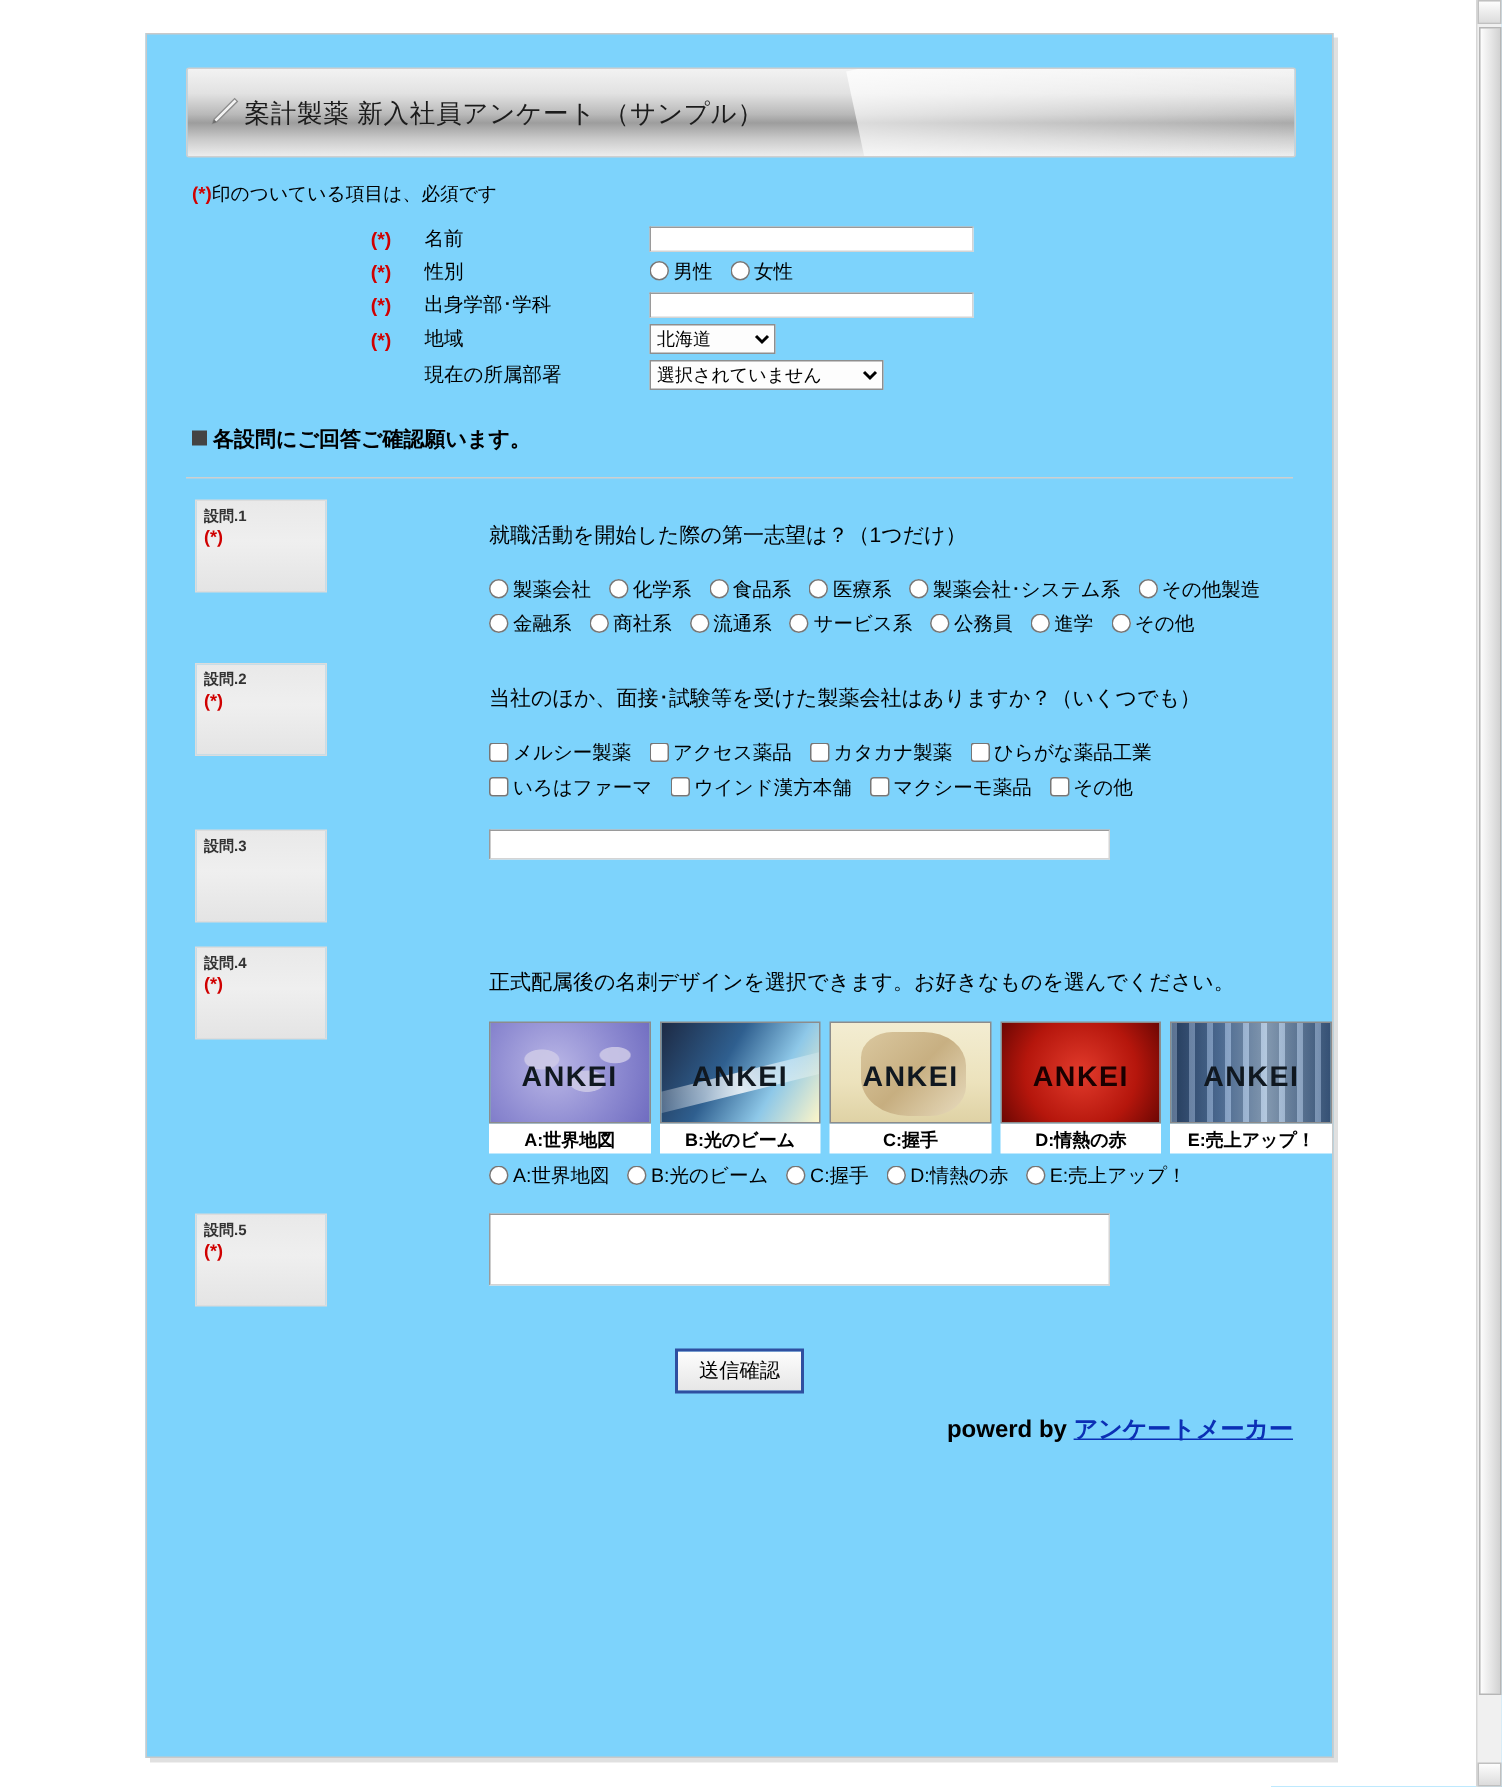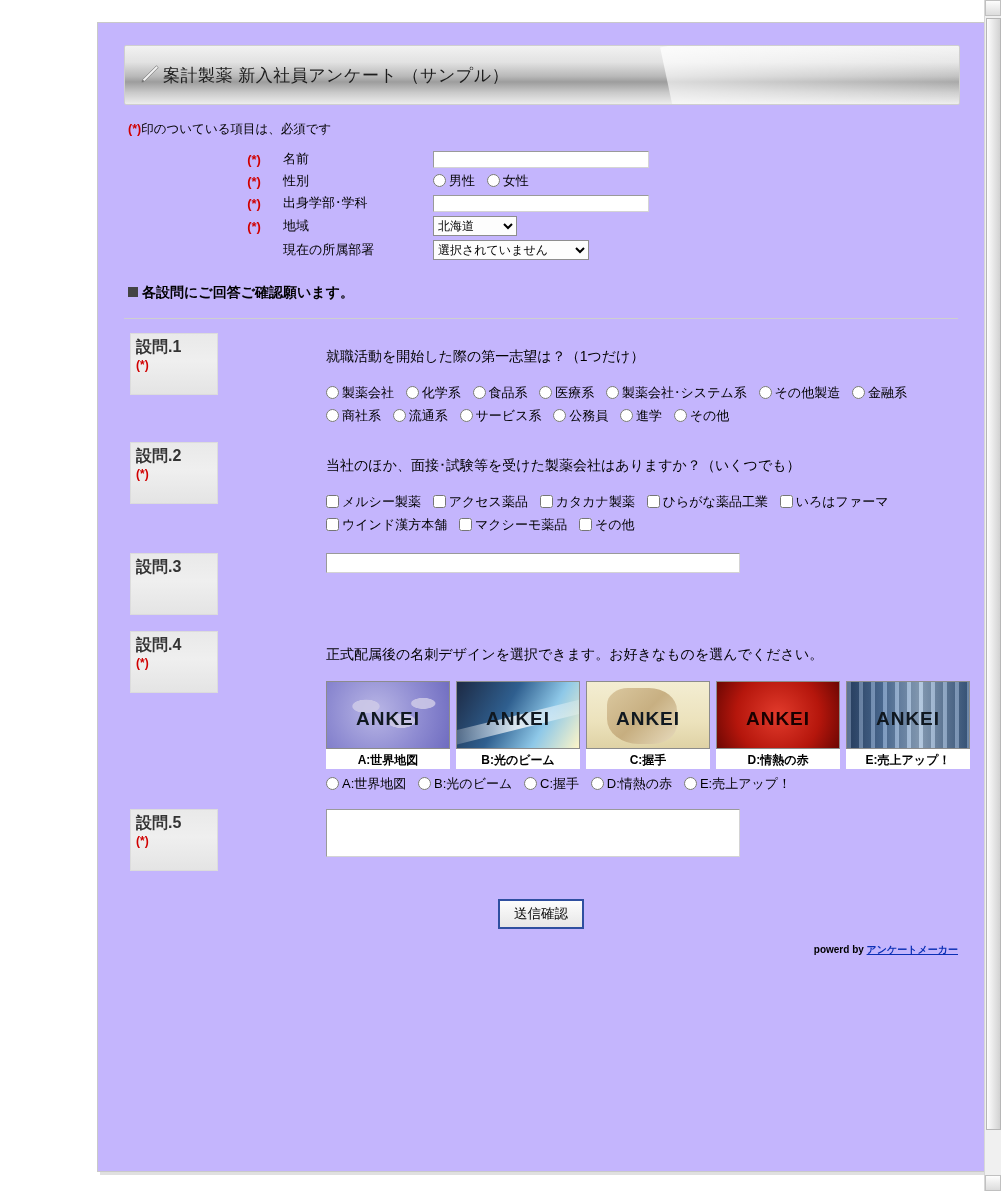--- a/index.html
+++ b/index.html
@@ -12,23 +12,23 @@
     background: #ffffff;
     font-family: "Liberation Sans", sans-serif;
     font-size: 13px;
     color: #000;
     overflow: hidden;
   }
   .page-frame {
     position: absolute;
     left: 97px;
     top: 22px;
-    width: 888px;
+    width: 792px;
     height: 1150px;
-    background: #c4b5fd;
+    background: #7dd3fc;
     border: 1px solid #c9c9c9;
     box-shadow: 3px 3px 0 rgba(0,0,0,0.12);
     box-sizing: border-box;
   }
   .header-banner {
     position: relative;
     margin: 22px 24px 0 26px;
     height: 58px;
     border-radius: 2px;
     background: linear-gradient(to bottom, #f2f2f2 0%, #e2e2e2 28%, #b9b9b9 52%, #9d9d9d 62%, #c9c9c9 80%, #ededed 100%);
@@ -143,21 +143,21 @@
     position: absolute;
     left: 32px;
     top: 0;
     width: 88px;
     height: 62px;
     background: linear-gradient(to bottom, #e9e9e9 0%, #efefef 45%, #e4e4e4 100%);
     border: 1px solid #dcdcdc;
     box-sizing: border-box;
   }
   .q-tag .q-num {
-    font-size: 16px;
+    font-size: 10px;
     font-weight: bold;
     padding: 3px 0 0 5px;
     color: #333;
   }
   .q-tag .q-req {
     color: #d00000;
     font-weight: bold;
     font-size: 12px;
     padding-left: 5px;
   }
@@ -275,21 +275,21 @@
     padding: 4px 14px;
     border: 2px solid #2f4fa0;
     background: linear-gradient(to bottom, #fdfdfd, #e6e6e6);
     color: #000;
     cursor: pointer;
     text-align: center;
   }
   .powered {
     text-align: right;
     margin: 14px 26px 0 0;
-    font-size: 10px;
+    font-size: 16px;
     font-weight: bold;
   }
   .powered a {
     color: #0b2fb5;
   }
   .scrollbar-col {
     position: absolute;
     right: 0;
     top: 0;
     width: 16px;

